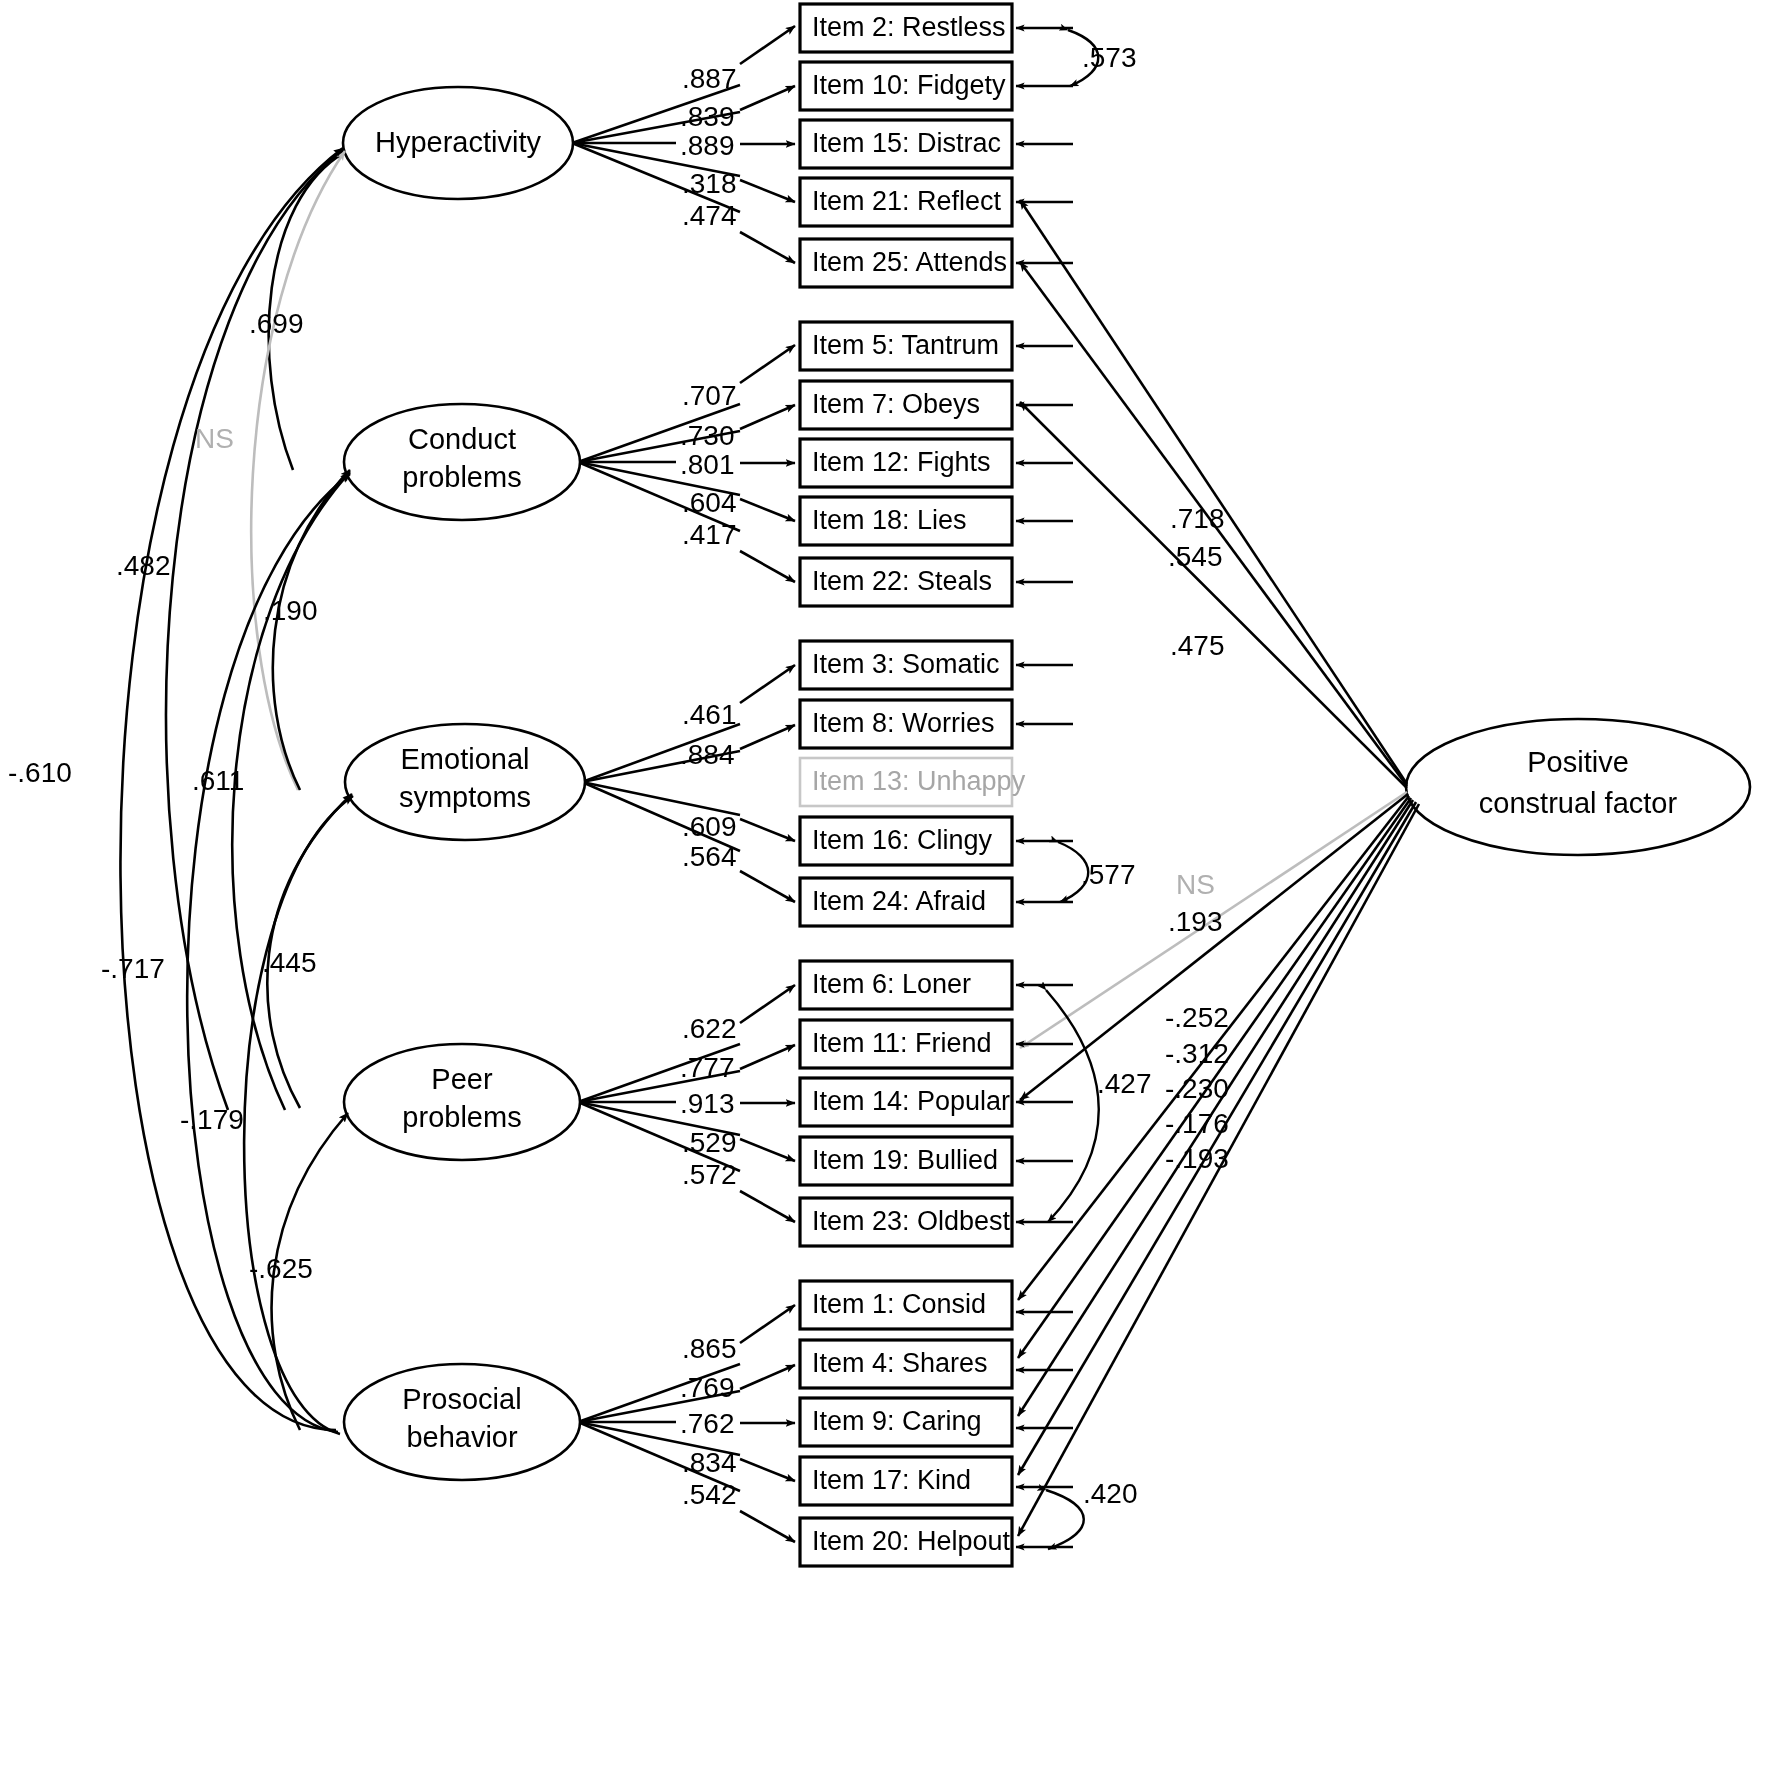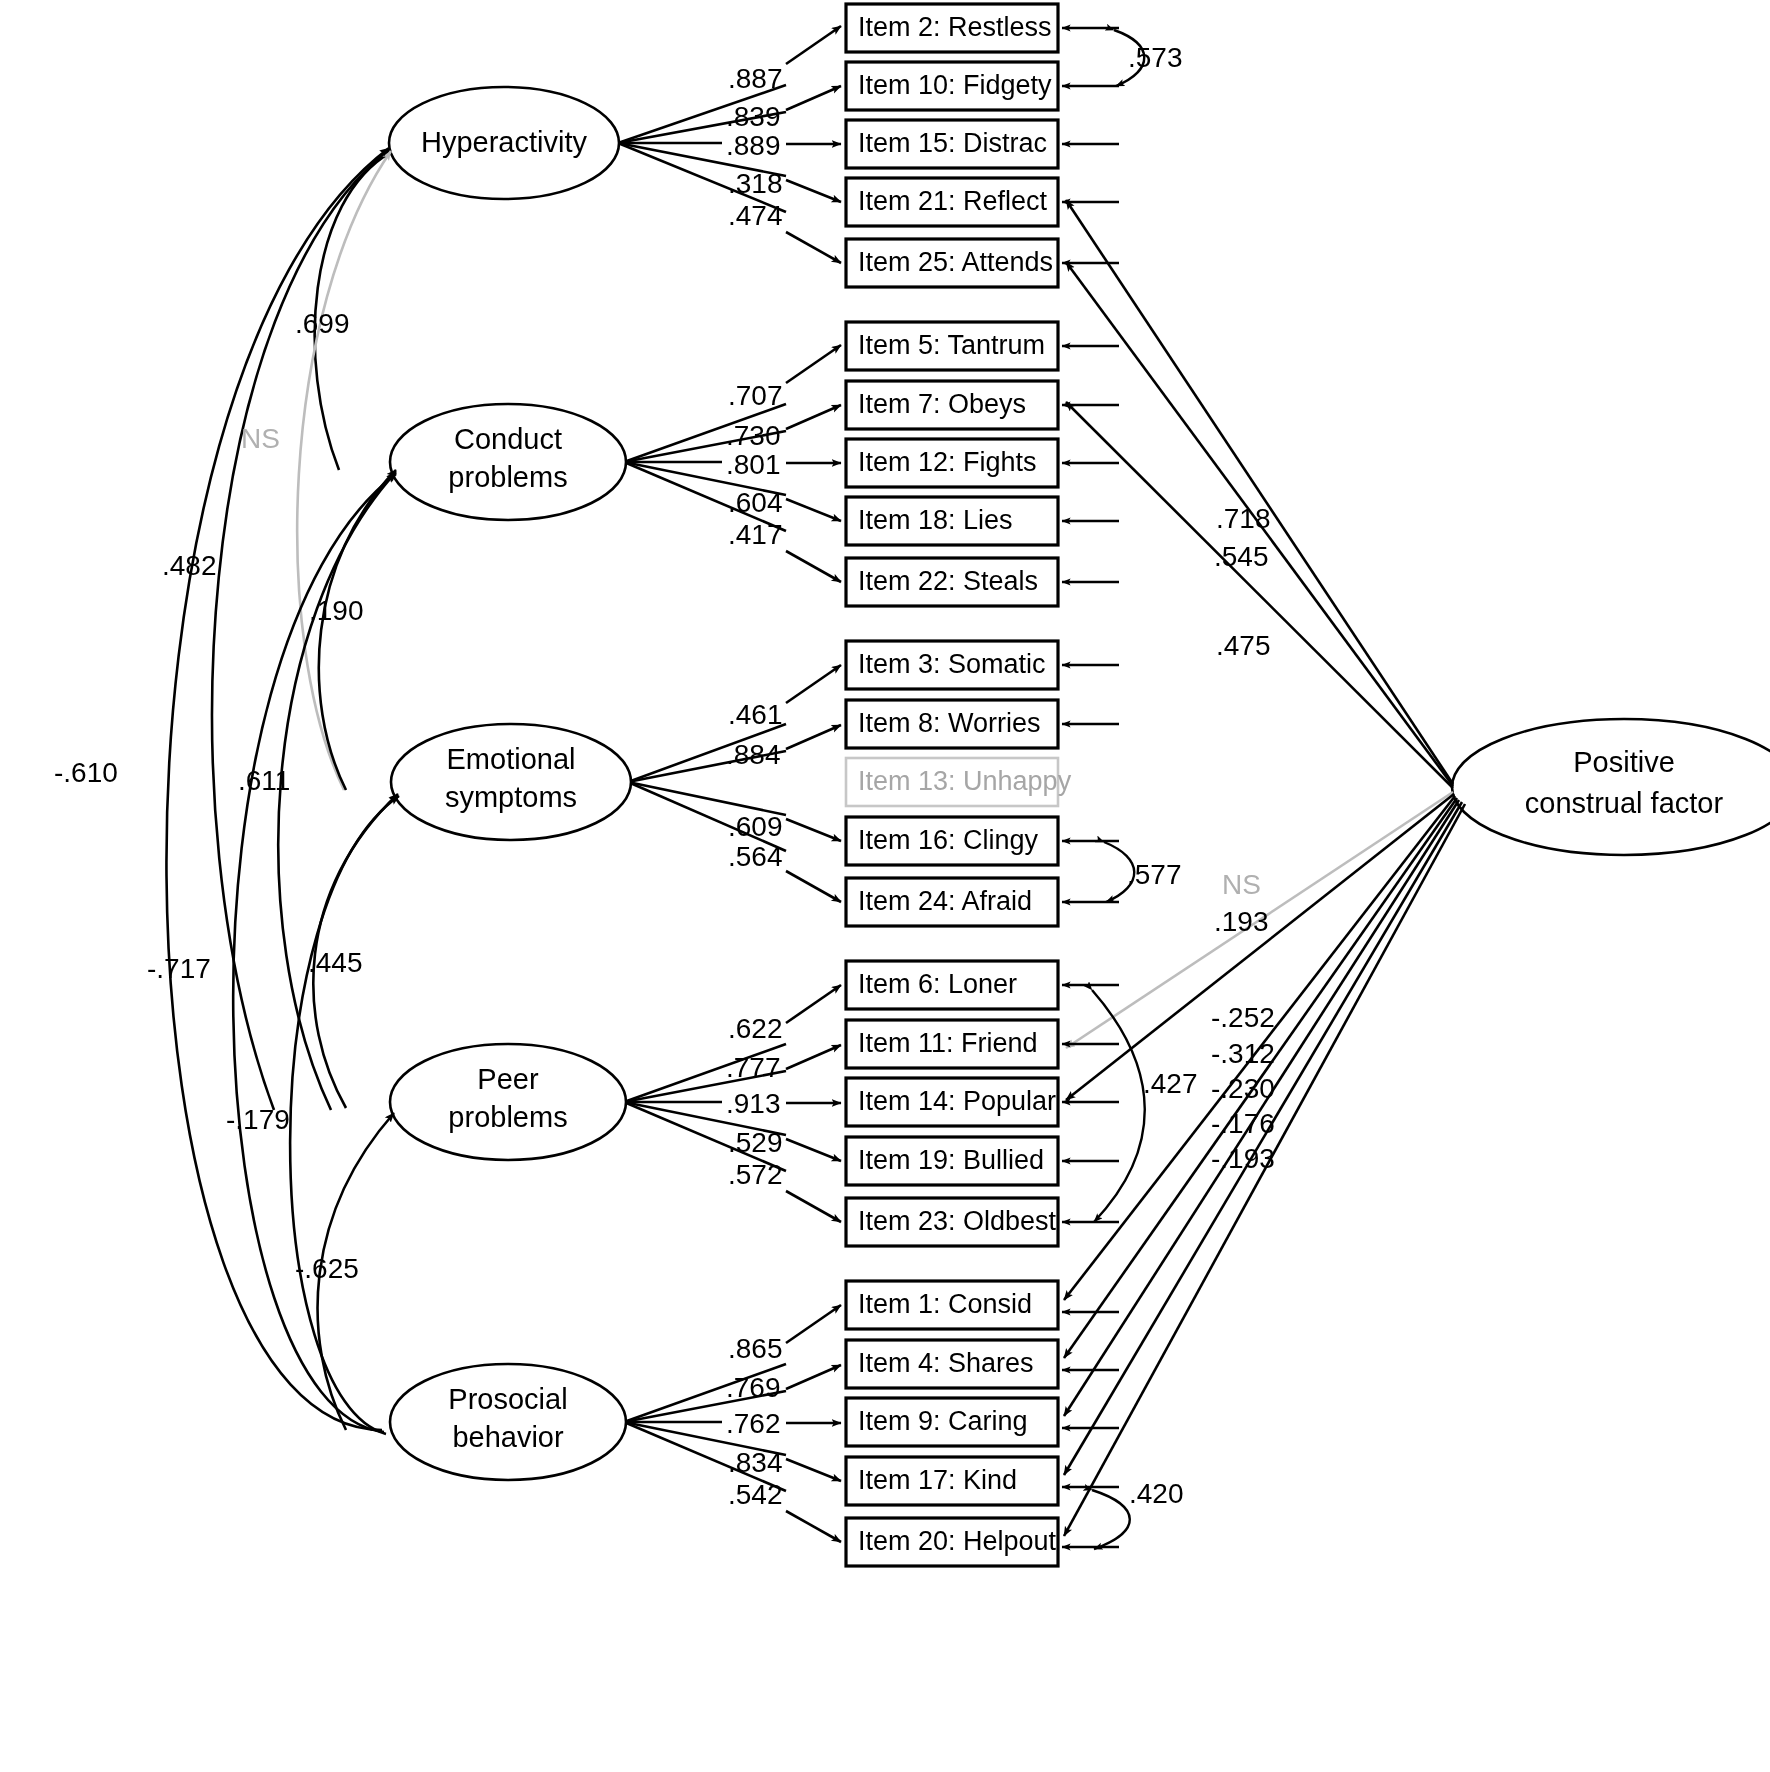--- a/index.html
+++ b/index.html
@@ -1,17 +1,17 @@
 <!DOCTYPE html>
 <html><head>
 <meta charset="utf-8">
 <style>
   html,body{margin:0;padding:0;background:#ffffff;}
   #root{position:relative;width:1640px;height:1772px;background:#fff;
-        font-family:"Liberation Sans", sans-serif;margin-left:46px;}
+        font-family:"Liberation Sans", sans-serif;}
   svg{position:absolute;top:0;left:0;width:1770px;height:1772px;}
   .node-text{font-family:"Liberation Sans", sans-serif;font-size:29px;fill:#000;
              text-anchor:middle;dominant-baseline:middle;}
   .item-text{font-family:"Liberation Sans", sans-serif;font-size:27px;fill:#000;}
   .item-text.dim{fill:#a6a6a6;}
   .coef{font-family:"Liberation Sans", sans-serif;font-size:28px;fill:#000;}
   .coef.ns{fill:#b0b0b0;}
   .ell{fill:#fff;stroke:#000;stroke-width:2.6;}
   .box{fill:#fff;stroke:#000;stroke-width:3.2;}
   .box.dim{stroke:#c7c7c7;stroke-width:2.6;}

